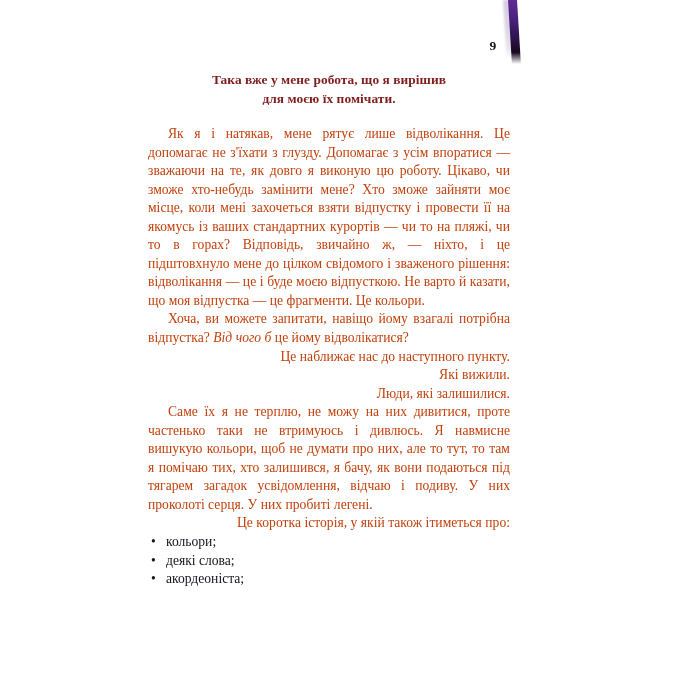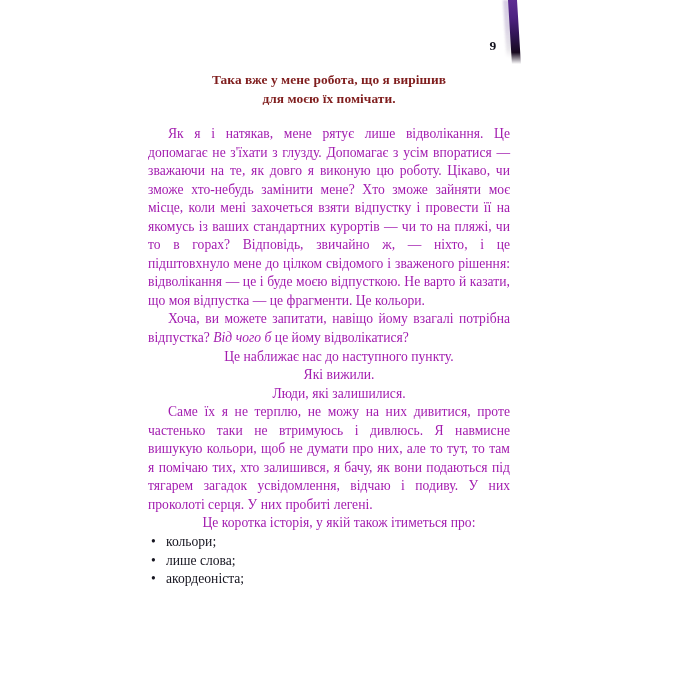--- a/index.html
+++ b/index.html
@@ -84,28 +84,28 @@
     line-height: 19px;
     margin: 0 0 17px 0;
     letter-spacing: 0.05px;
   }
   .heading .hline { display: block; }
 
   p.para {
     margin: 0;
     font-size: 13.6px;
     line-height: 18.55px;
-    color: #a21caf;
+    color: #c2410c;
     text-align: justify;
     text-justify: inter-word;
     text-indent: 20px;
     hyphens: manual;
     letter-spacing: 0.02px;
   }
-  p.para.last-short { text-align: center; }
+  p.para.last-short { text-align: right; }
 
   em.it {
     font-style: italic;
   }
 
   ul.bullets {
     list-style: none;
     margin: 0;
     padding: 0;
   }
@@ -152,18 +152,18 @@
 
     <p class="para last-short">Люди, які залишилися.</p>
 
     <p class="para">Саме їх я не терплю, не можу на них дивитися, проте частенько таки не втримуюсь і дивлюсь. Я навмисне вишукую кольори, щоб не думати про них, але то тут, то там я помічаю тих, хто залишився, я бачу, як вони подаються під тягарем загадок усвідомлення, відчаю і подиву. У них проколоті серця. У них пробиті легені.</p>
 
 
     <p class="para last-short">Це коротка історія, у якій також ітиметься про:</p>
 
     <ul class="bullets">
       <li><span class="bullet-dot">•</span><span>кольори;</span></li>
-      <li><span class="bullet-dot">•</span><span>лише слова;</span></li>
+      <li><span class="bullet-dot">•</span><span>деякі слова;</span></li>
       <li><span class="bullet-dot">•</span><span>акордеоніста;</span></li>
     </ul>
 
   </div>
 </div>
 
 </body></html>

